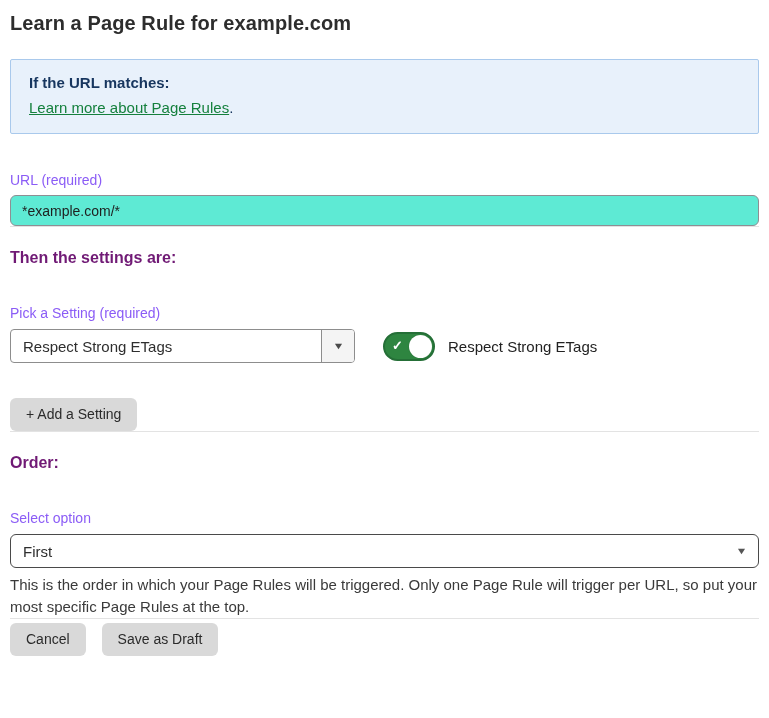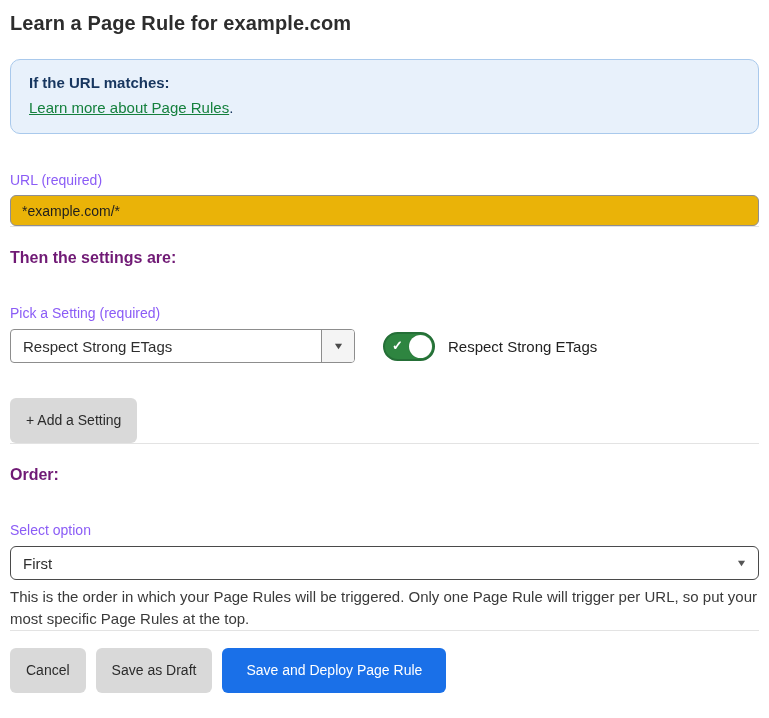--- a/index.html
+++ b/index.html
@@ -20,21 +20,21 @@
     color: #2d2d2d;
     margin: 2px 0 0 0;
     line-height: 26px;
     letter-spacing: 0.1px;
   }
 
   .info-box {
     margin-top: 23px;
     background: #e8f1fb;
     border: 1px solid #a9c9ec;
-    border-radius: 10px;
+    border-radius: 2px;
     padding: 11px 28px 13px 18px;
     color: #17365f;
     font-size: 15px;
     line-height: 24.5px;
   }
   .info-box .info-title { font-weight: 700; }
   .info-box a {
     color: #15803d;
     text-decoration: underline;
     cursor: pointer;
@@ -45,21 +45,21 @@
     margin-top: 38px;
     font-size: 14px;
     color: #8b5cf6;
     line-height: 16px;
   }
 
   .url-input {
     margin-top: 7px;
     width: 749px;
     height: 31px;
-    background: #eab308;
+    background: #5eead4;
     border: 1px solid #8e8e93;
     border-radius: 6px;
     padding: 0 11px;
     font-size: 14px;
     color: #1f1f1f;
     font-family: "Liberation Sans", sans-serif;
     outline: none;
   }
 
   hr.divider {
@@ -158,21 +158,21 @@
     margin-left: 13px;
     font-size: 15px;
     color: #222222;
   }
 
   .btn {
     border: none;
     border-radius: 6px;
     font-family: "Liberation Sans", sans-serif;
     font-size: 14px;
-    height: 45px;
+    height: 33px;
     cursor: pointer;
     line-height: 33px;
     padding: 0 16px;
   }
   .btn-grey {
     background: #d9d9d9;
     color: #2b2b2b;
   }
   .btn-primary {
     background: #1a70e8;
@@ -194,23 +194,23 @@
 
   .help-text {
     margin: 6px 0 0 0;
     font-size: 15px;
     color: #3a3a3a;
     line-height: 22px;
     max-width: 749px;
   }
 
   .actions {
-    margin-top: 17px;
-    display: flex;
-    gap: 10px;
+    margin-top: 4px;
+    display: flex;
+    gap: 16px;
     align-items: center;
   }
 </style>
 </head>
 <body>
 
 
 
 <h1 class="page-title">Learn a Page Rule for example.com</h1>
 
@@ -258,17 +258,16 @@
   </span>
 </div>
 
 <p class="help-text">This is the order in which your Page Rules will be triggered. Only one Page Rule will trigger per URL, so put your most specific Page Rules at the top.</p>
 
 <hr class="divider divider-3">
 
 <div class="actions">
   <button class="btn btn-grey">Cancel</button>
   <button class="btn btn-grey">Save as Draft</button>
-  <button class="btn btn-primary">Save and Deploy Page Rule</button>
 </div>
 
 
 
 
 </body></html>

